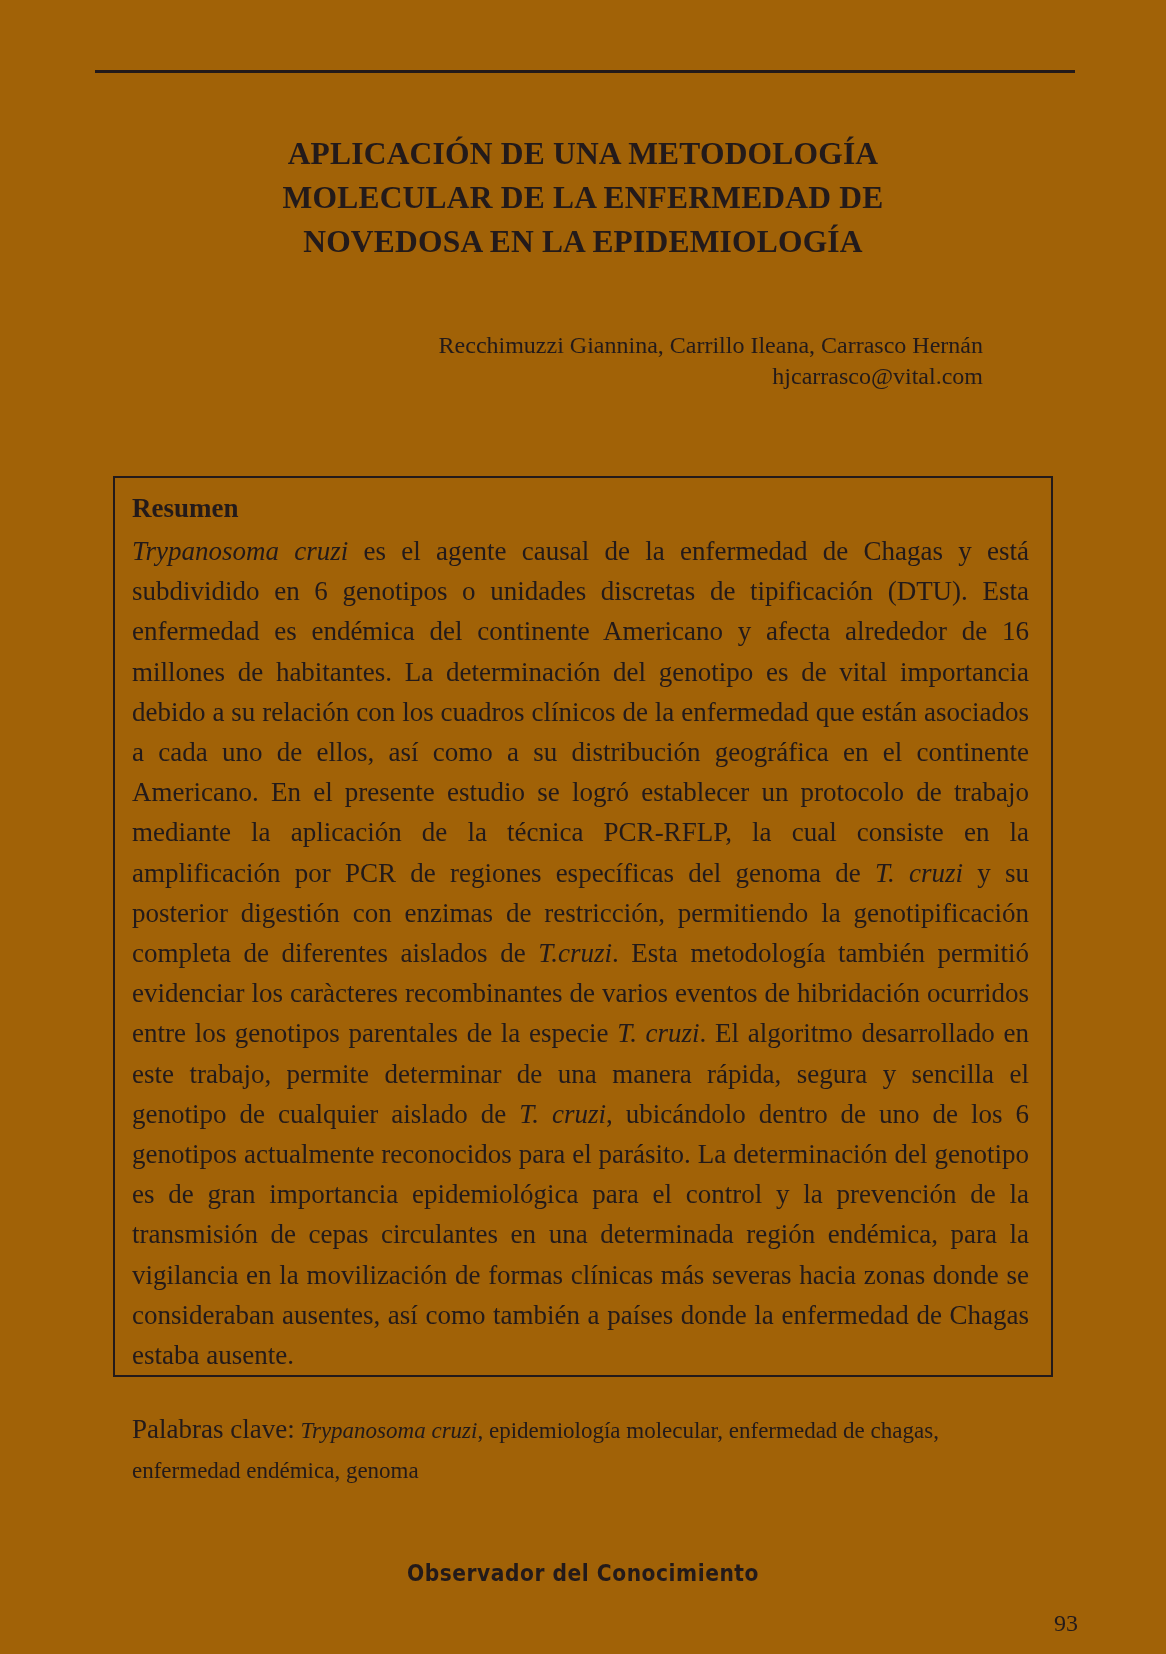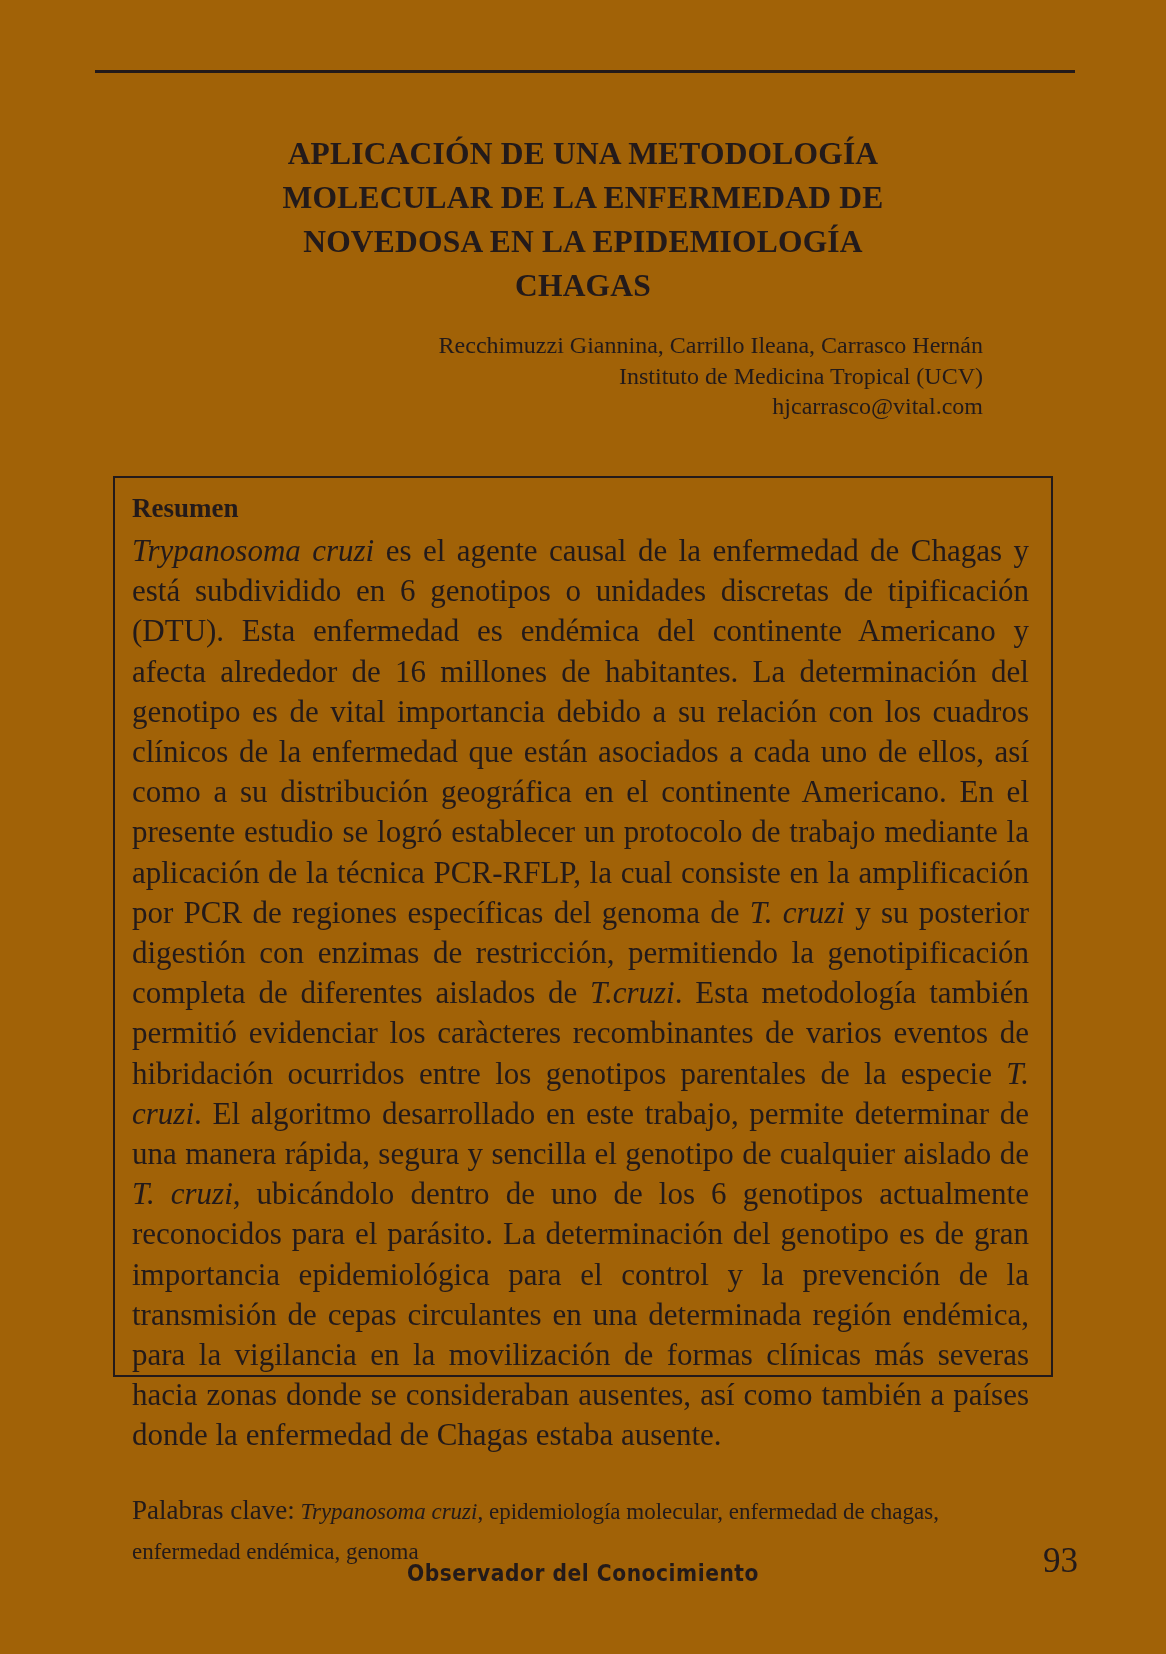--- a/index.html
+++ b/index.html
@@ -80,21 +80,21 @@
     padding: 10px 22px 0 17px;
   }
   .abstract-heading {
     font-weight: bold;
     font-size: 27px;
     line-height: 34px;
     margin: 3px 0 6px 0;
     color: #231a1a;
   }
   .abstract-body {
-    font-size: 31px;
+    font-size: 27px;
     line-height: 40.2px;
     text-align: justify;
     text-justify: inter-word;
     color: #231a1a;
     margin: 0;
   }
   .abstract-body i { font-style: italic; }
 
   .keywords {
     font-size: 23px;
@@ -119,42 +119,40 @@
     font-family: "DejaVu Sans", "Liberation Sans", sans-serif;
     font-weight: bold;
     font-size: 23px;
     letter-spacing: 0.6px;
     color: #231a1a;
     transform: scaleX(0.88);
   }
   .page-number {
     position: absolute;
     right: 88px;
-    top: 1541px;
-    font-size: 35px;
+    top: 1610px;
+    font-size: 24px;
     color: #231a1a;
   }
 </style>
 </head>
 <body>
 
 <div class="page">
 
   <div class="top-rule"></div>
 
   <div class="title-block">
     <div class="title-line">APLICACIÓN DE UNA METODOLOGÍA</div>
     <div class="title-line">MOLECULAR DE LA ENFERMEDAD DE</div>
     <div class="title-line">NOVEDOSA EN LA EPIDEMIOLOGÍA</div>
-    <div class="title-line">CHAGAS</div>
   </div>
 
   <div class="authors-block">
     <div class="authors-line">Recchimuzzi Giannina, Carrillo Ileana, Carrasco Hernán</div>
-    <div class="authors-line">Instituto de Medicina Tropical (UCV)</div>
     <div class="authors-line">hjcarrasco@vital.com</div>
   </div>
 
   <div class="abstract-box">
     <div class="abstract-inner">
       <div class="abstract-heading">Resumen</div>
       <p class="abstract-body"><i>Trypanosoma cruzi</i><span> es el agente causal de la enfermedad de Chagas y está subdividido en 6 genotipos o unidades discretas de tipificación (DTU). Esta enfermedad es endémica del continente Americano y afecta alrededor de 16 millones de habitantes. La determinación del genotipo es de vital importancia debido a su relación con los cuadros clínicos de la enfermedad que están asociados a cada uno de ellos, así como a su distribución geográfica en el continente Americano. En el presente estudio se logró establecer un protocolo de trabajo mediante la aplicación de la técnica PCR-RFLP, la cual consiste en la amplificación por PCR de regiones específicas del genoma de </span><i>T. cruzi</i><span> y su posterior digestión con enzimas de restricción, permitiendo la genotipificación completa de diferentes aislados de </span><i>T.cruzi</i><span>. Esta metodología también permitió evidenciar los caràcteres recombinantes de varios eventos de hibridación ocurridos entre los genotipos parentales de la especie </span><i>T. cruzi</i><span>. El algoritmo desarrollado en este trabajo, permite determinar de una manera rápida, segura y sencilla el genotipo de cualquier aislado de </span><i>T. cruzi</i><span>, ubicándolo dentro de uno de los 6 genotipos actualmente reconocidos para el parásito. La determinación del genotipo es de gran importancia epidemiológica para el control y la prevención de la transmisión de cepas circulantes en una determinada región endémica, para la vigilancia en la movilización de formas clínicas más severas hacia zonas donde se consideraban ausentes, así como también a países donde la enfermedad de Chagas estaba ausente.</span></p>
 
       <p class="keywords"><span class="kw-label">Palabras clave:</span> <i>Trypanosoma cruzi</i><span>, epidemiología molecular, enfermedad de chagas, enfermedad endémica, genoma</span></p>
     </div>

